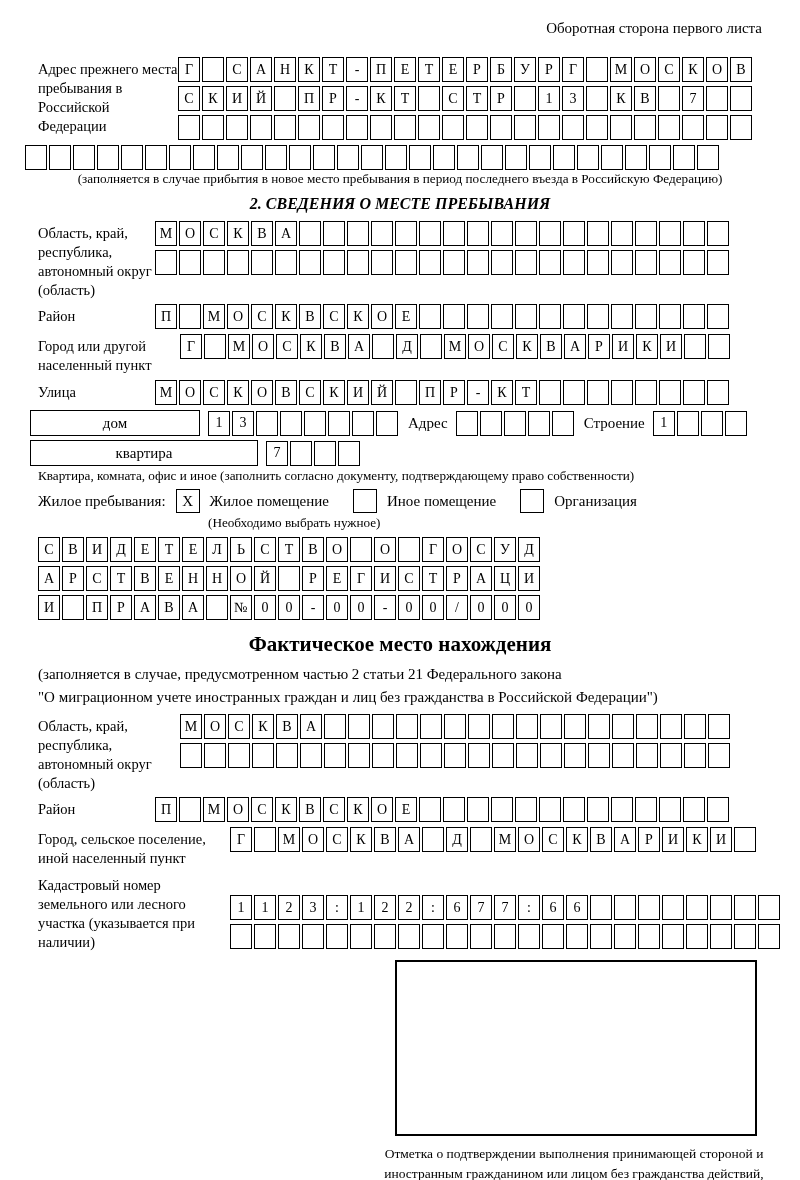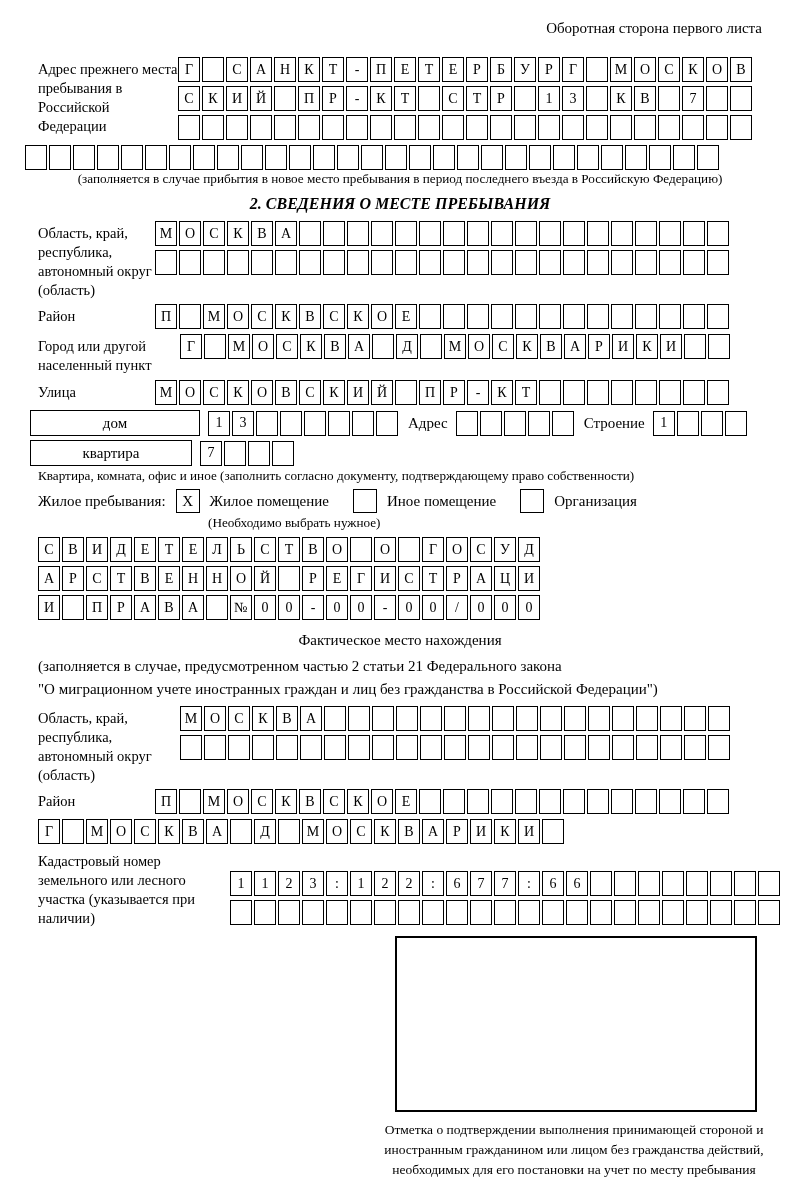--- a/index.html
+++ b/index.html
@@ -10,21 +10,21 @@
   .flabel{font-size:14.5px;line-height:1.3;flex:none;padding-top:3px;}
   .w140{width:140px}.w117{width:117px}.w142{width:142px}.w192{width:192px}.w216{width:216px}
   .cellgroup{display:flex;flex-direction:column;gap:4px;}
   .cellrow{display:flex;}
   .cell{width:22px;height:25px;border:1.7px solid #000;box-sizing:border-box;margin-right:2px;
         display:flex;align-items:center;justify-content:center;font-size:14px;flex:none;}
   .fullrow{margin-left:-13px;margin-top:0px;}
   .caption{font-size:13.2px;text-align:center;margin:1px 0 6px;}
   .caption-left{font-size:13.2px;text-align:left;margin:1px 0 5px;}
   .h2{font-size:16px;font-weight:bold;text-align:center;margin:8px 0 8px;font-style:italic;}
-  .h3{font-size:15px;font-weight:normal;text-align:center;margin:12px 0 6px;}
+  .h3{font-size:21px;font-weight:bold;text-align:center;margin:12px 0 6px;}
   .boxfield{height:26px;border:1.7px solid #000;box-sizing:border-box;display:flex;
             align-items:center;justify-content:center;font-size:15px;flex:none;}
   .houserow{display:flex;align-items:center;margin:4px 0 2px -8px;}
   .inlinelabel{font-size:15px;padding:0 8px;flex:none;}
   .stayrow{display:flex;align-items:center;font-size:15px;margin:4px 0 2px;}
   .checkbox{width:24px;height:24px;border:1.7px solid #000;box-sizing:border-box;flex:none;
             display:inline-flex;align-items:center;justify-content:center;font-size:15px;margin:0 10px;}
   .stayopt{display:flex;align-items:center;margin-right:14px;}
   .staynote{font-size:13.2px;margin:0 0 6px 170px;}
   .note-c{font-size:15px;text-align:left;line-height:1.5;}
@@ -328,21 +328,21 @@
     <div class="inlinelabel">Строение</div>
     <div class="cellrow">
         <span class="cell">1</span>
         <span class="cell"></span>
         <span class="cell"></span>
         <span class="cell"></span>
       </div>
   </div>
 
   <div class="houserow">
-    <div class="boxfield" style="width:162px;">квартира</div>
+    <div class="boxfield" style="width:228px;">квартира</div>
     <div style="width:8px;flex:none;"></div>
     <div class="cellrow">
         <span class="cell">7</span>
         <span class="cell"></span>
         <span class="cell"></span>
         <span class="cell"></span>
       </div>
   </div>
   <div class="caption-left">Квартира, комната, офис и иное (заполнить согласно документу, подтверждающему право собственности)</div>
 
@@ -521,20 +521,21 @@
         <span class="cell"></span>
         <span class="cell"></span>
         <span class="cell"></span>
         <span class="cell"></span>
         <span class="cell"></span>
         <span class="cell"></span>
       </div>
   </div>
 
   <div class="frow">
+    <div class="flabel w192">Город, сельское поселение, иной населенный пункт</div>
     <div class="cellrow">
         <span class="cell">Г</span>
         <span class="cell"></span>
         <span class="cell">М</span>
         <span class="cell">О</span>
         <span class="cell">С</span>
         <span class="cell">К</span>
         <span class="cell">В</span>
         <span class="cell">А</span>
         <span class="cell"></span>

